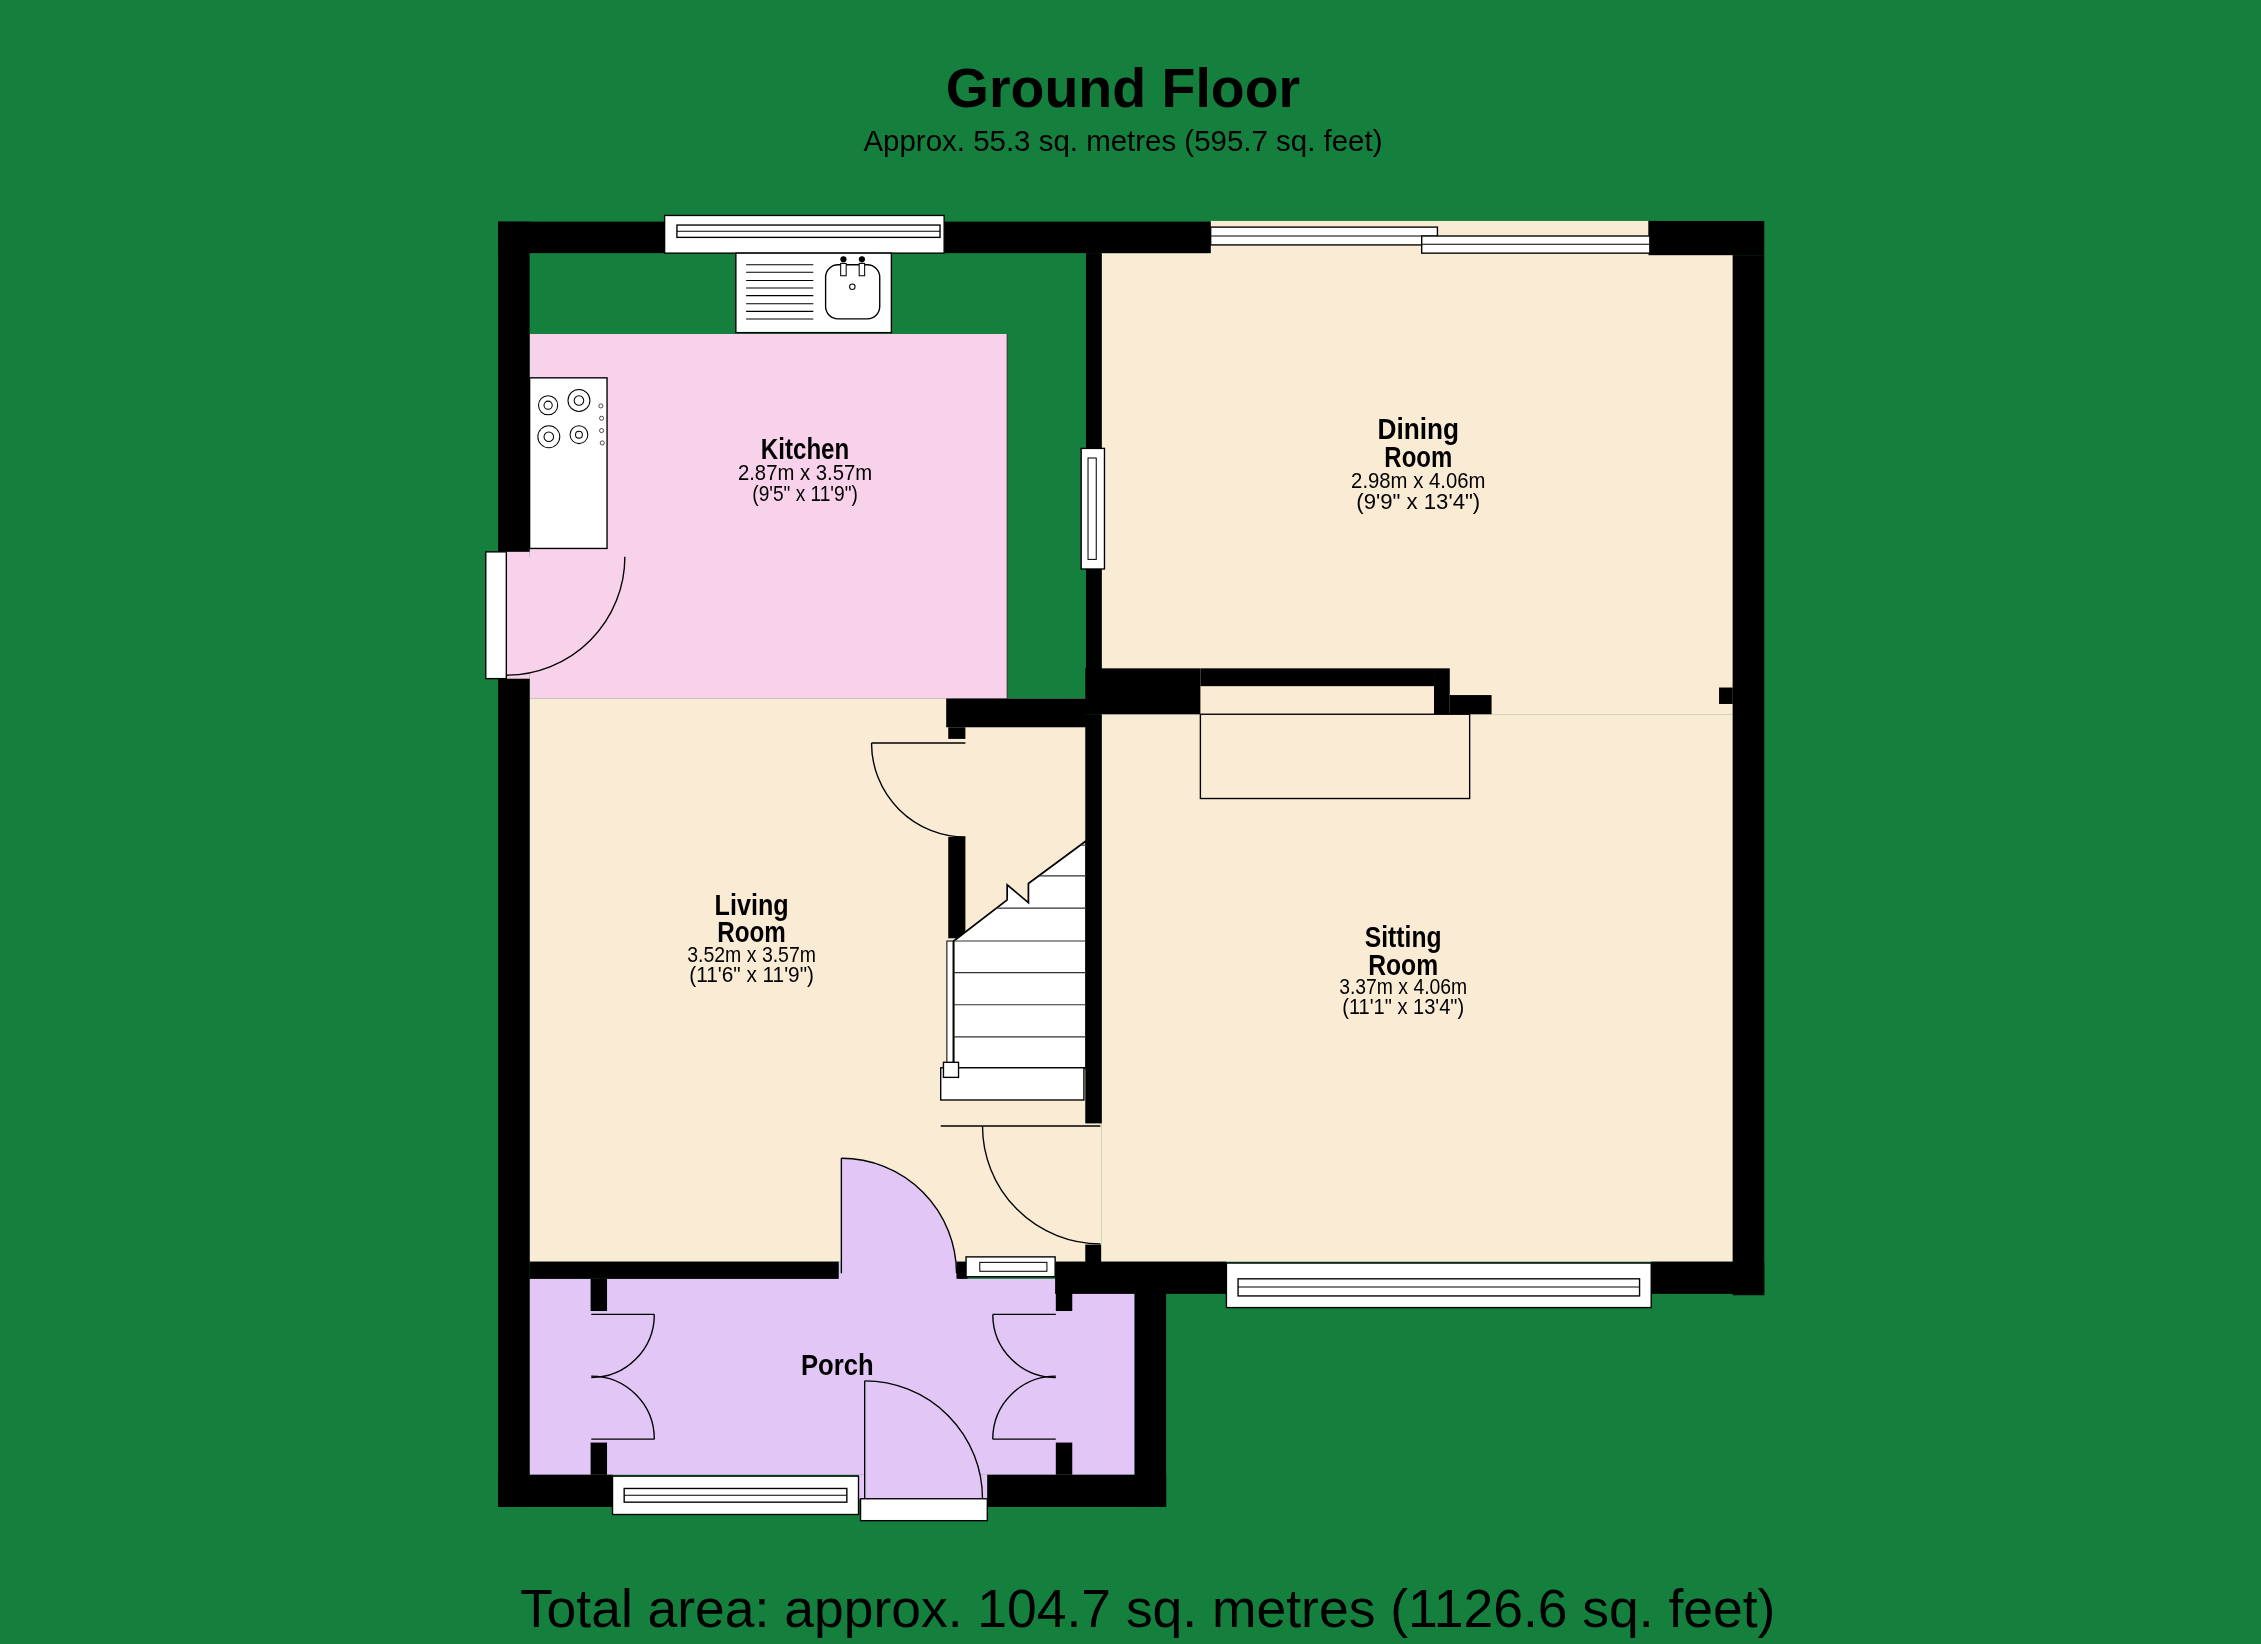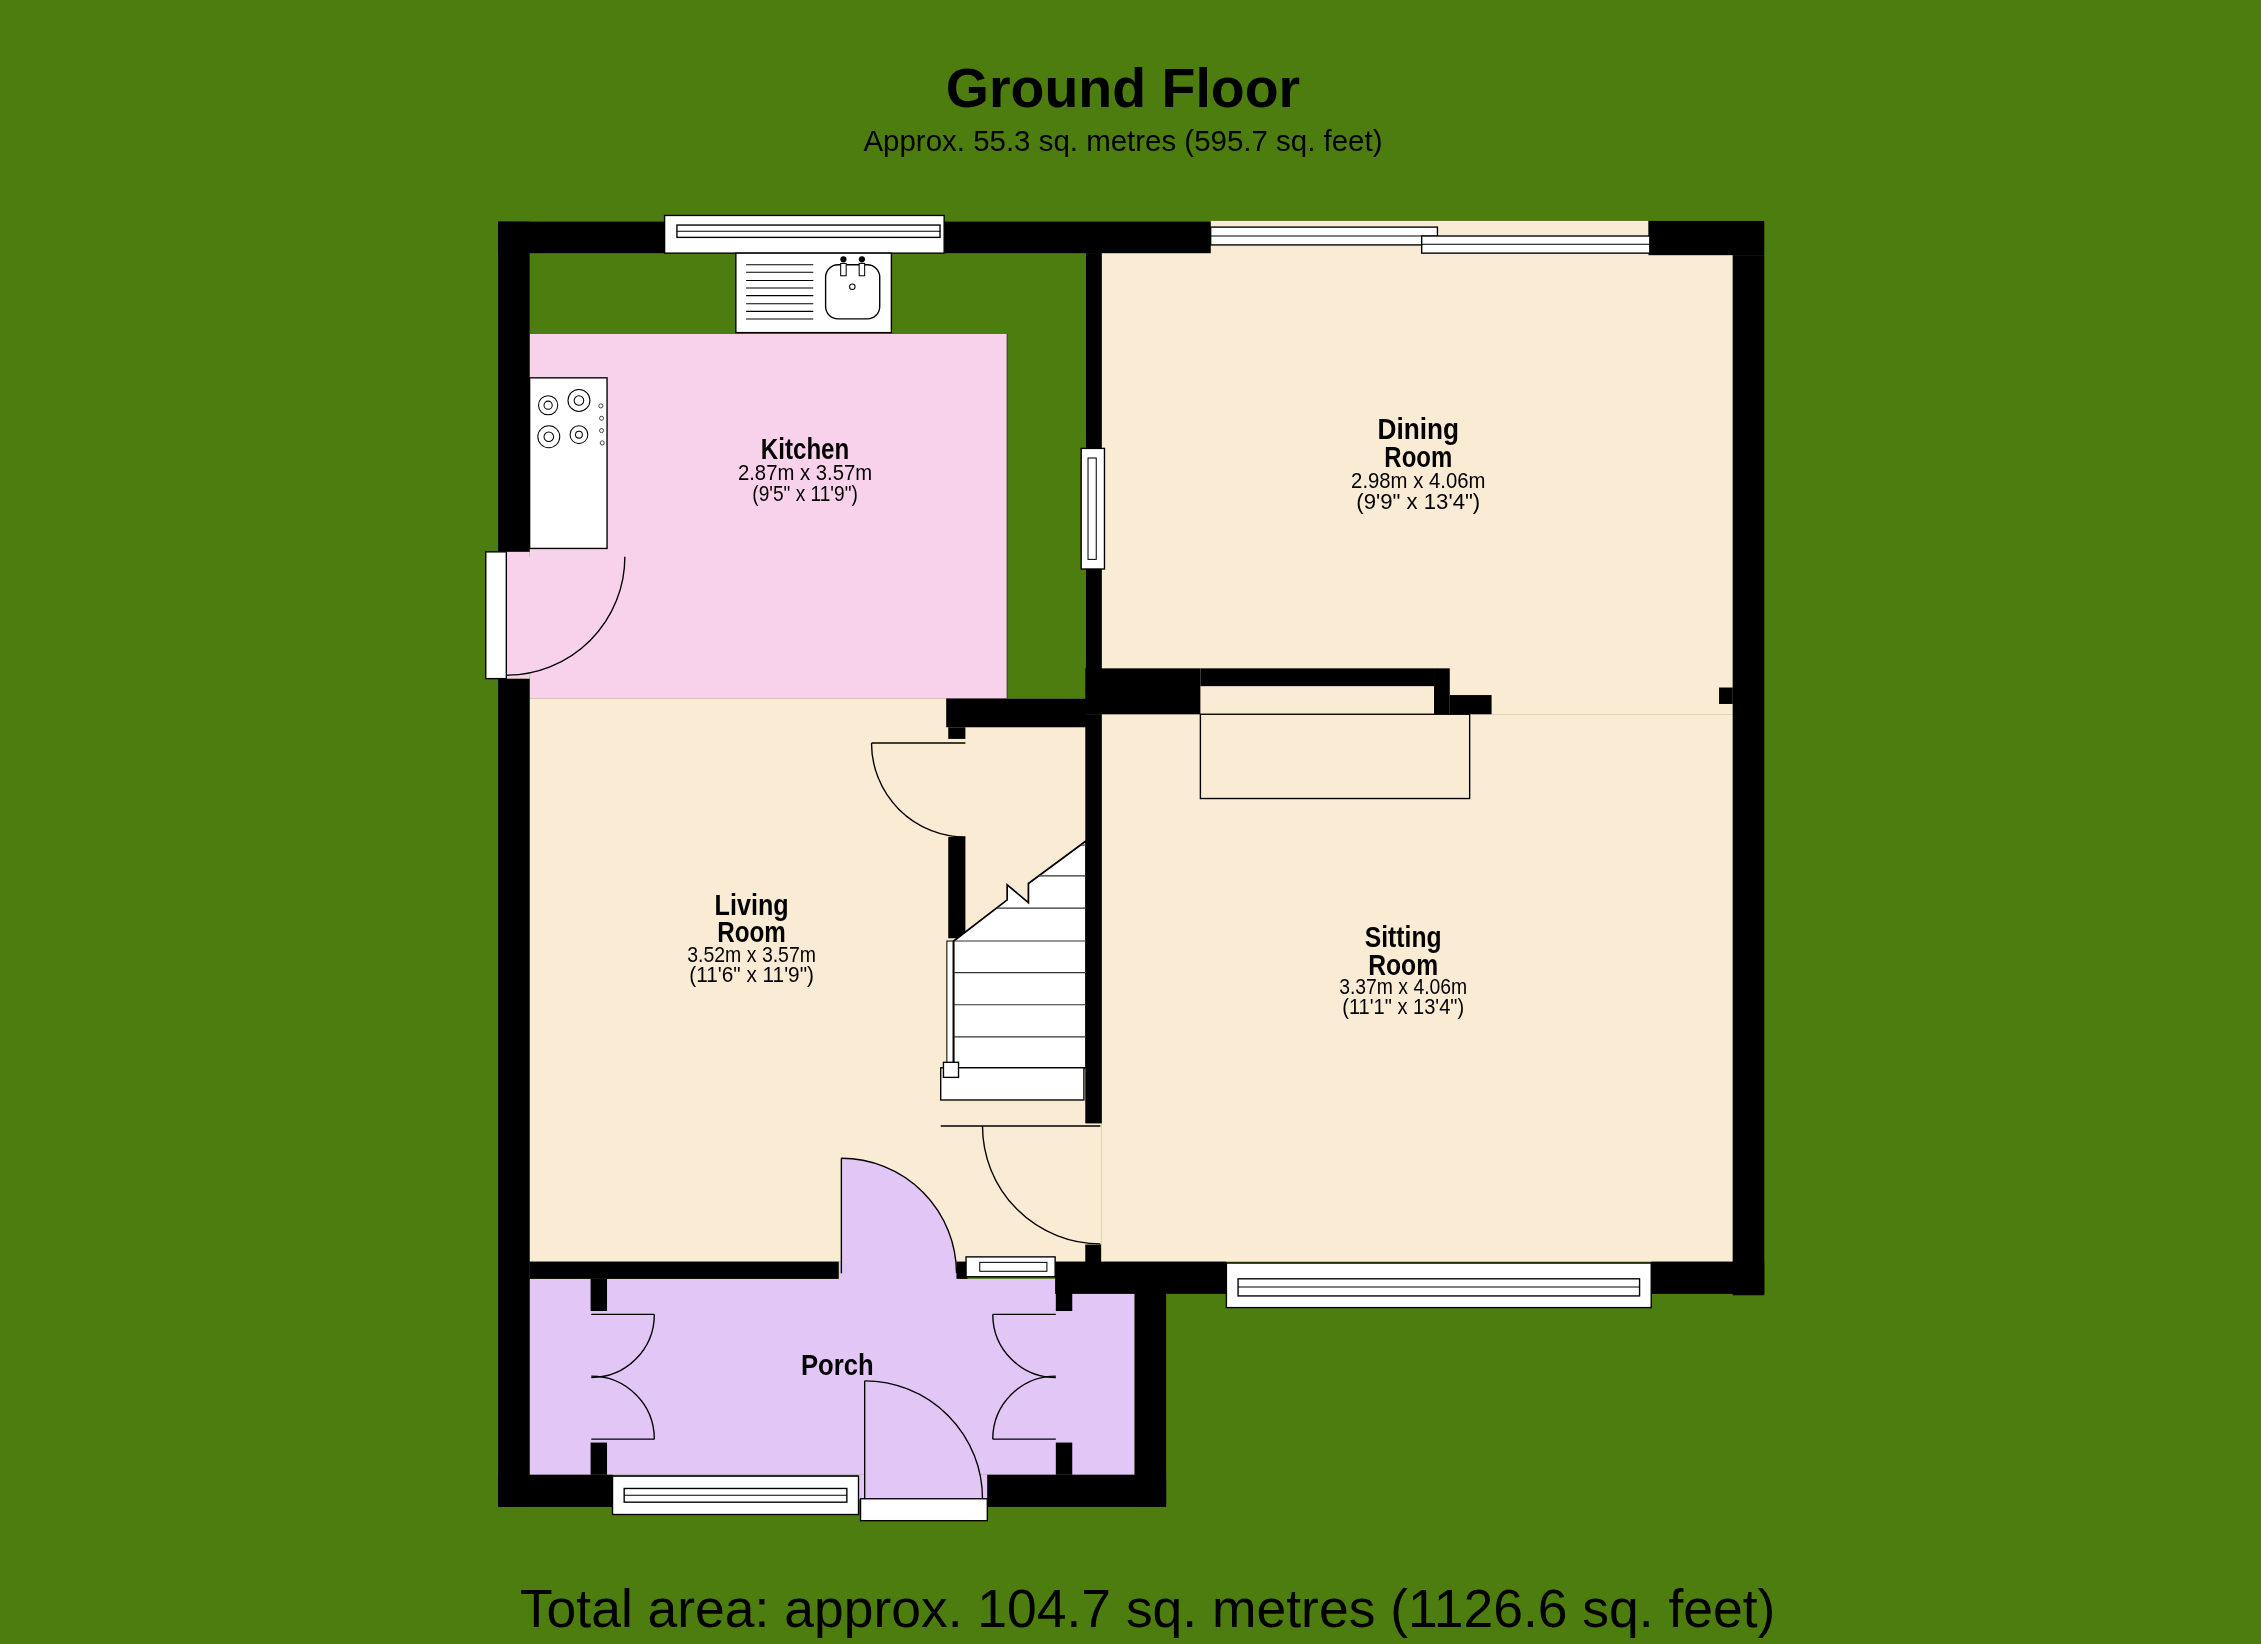--- a/index.html
+++ b/index.html
@@ -1,16 +1,16 @@
 <!DOCTYPE html>
 <html style="font-size:11px"><head>
 <meta charset="utf-8">
 <style>
   html,body{margin:0;padding:0;background:#ffffff;}
-  .page{position:relative;width:2261px;height:1645px;background:#4d7c0f;overflow:hidden;}
+  .page{position:relative;width:2261px;height:1645px;background:#15803d;overflow:hidden;}
   svg{position:absolute;left:0;top:0;}
   text{font-family:"Liberation Sans", sans-serif;fill:#000;}
   .b{font-weight:bold;}
 </style>
 </head>
 <body>
 <div class="page">
 <svg width="2261" height="1645" viewBox="0 0 3300 2400">
 
 <text class="b" x="1639" y="156" font-size="81" text-anchor="middle">Ground Floor</text>

